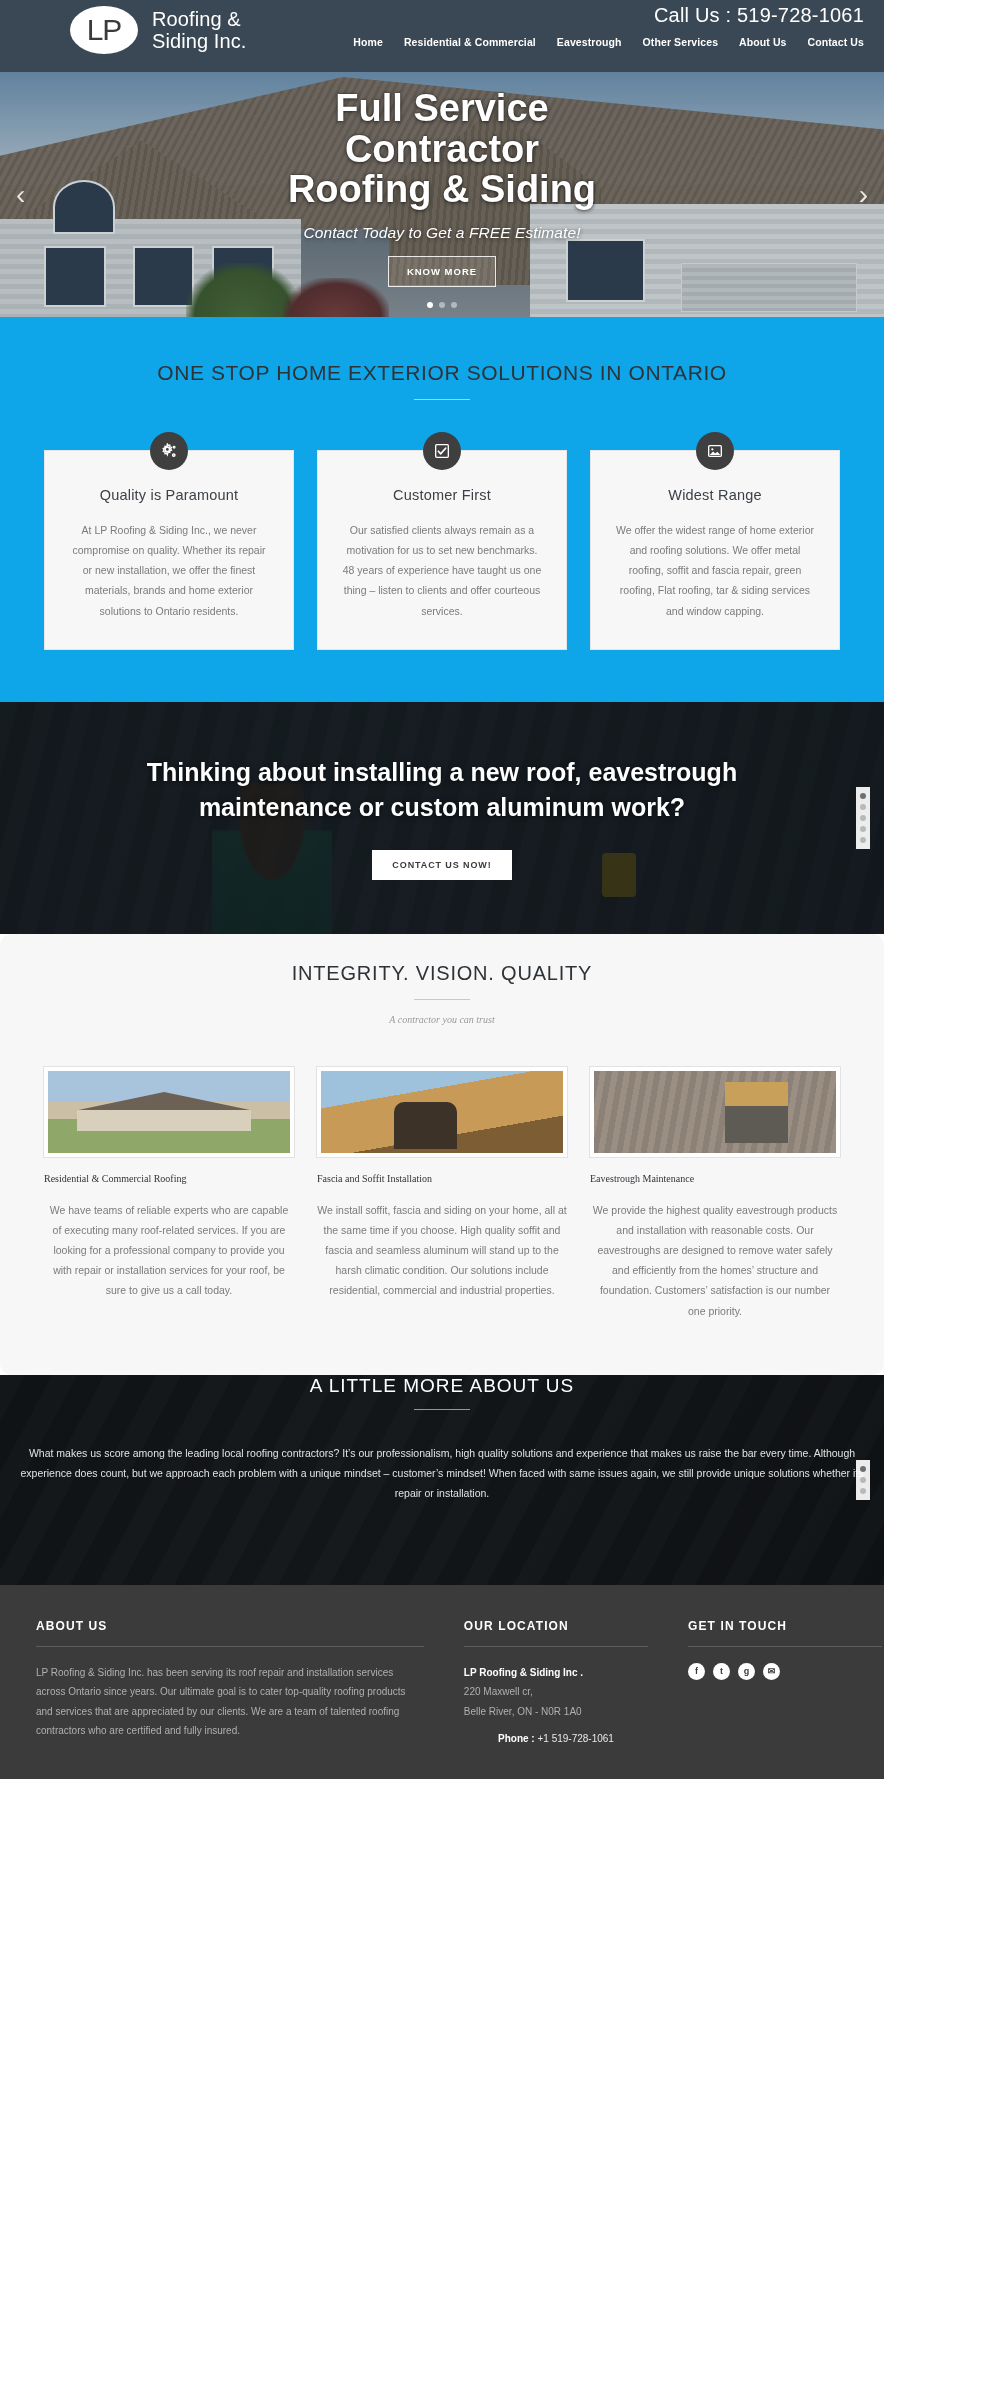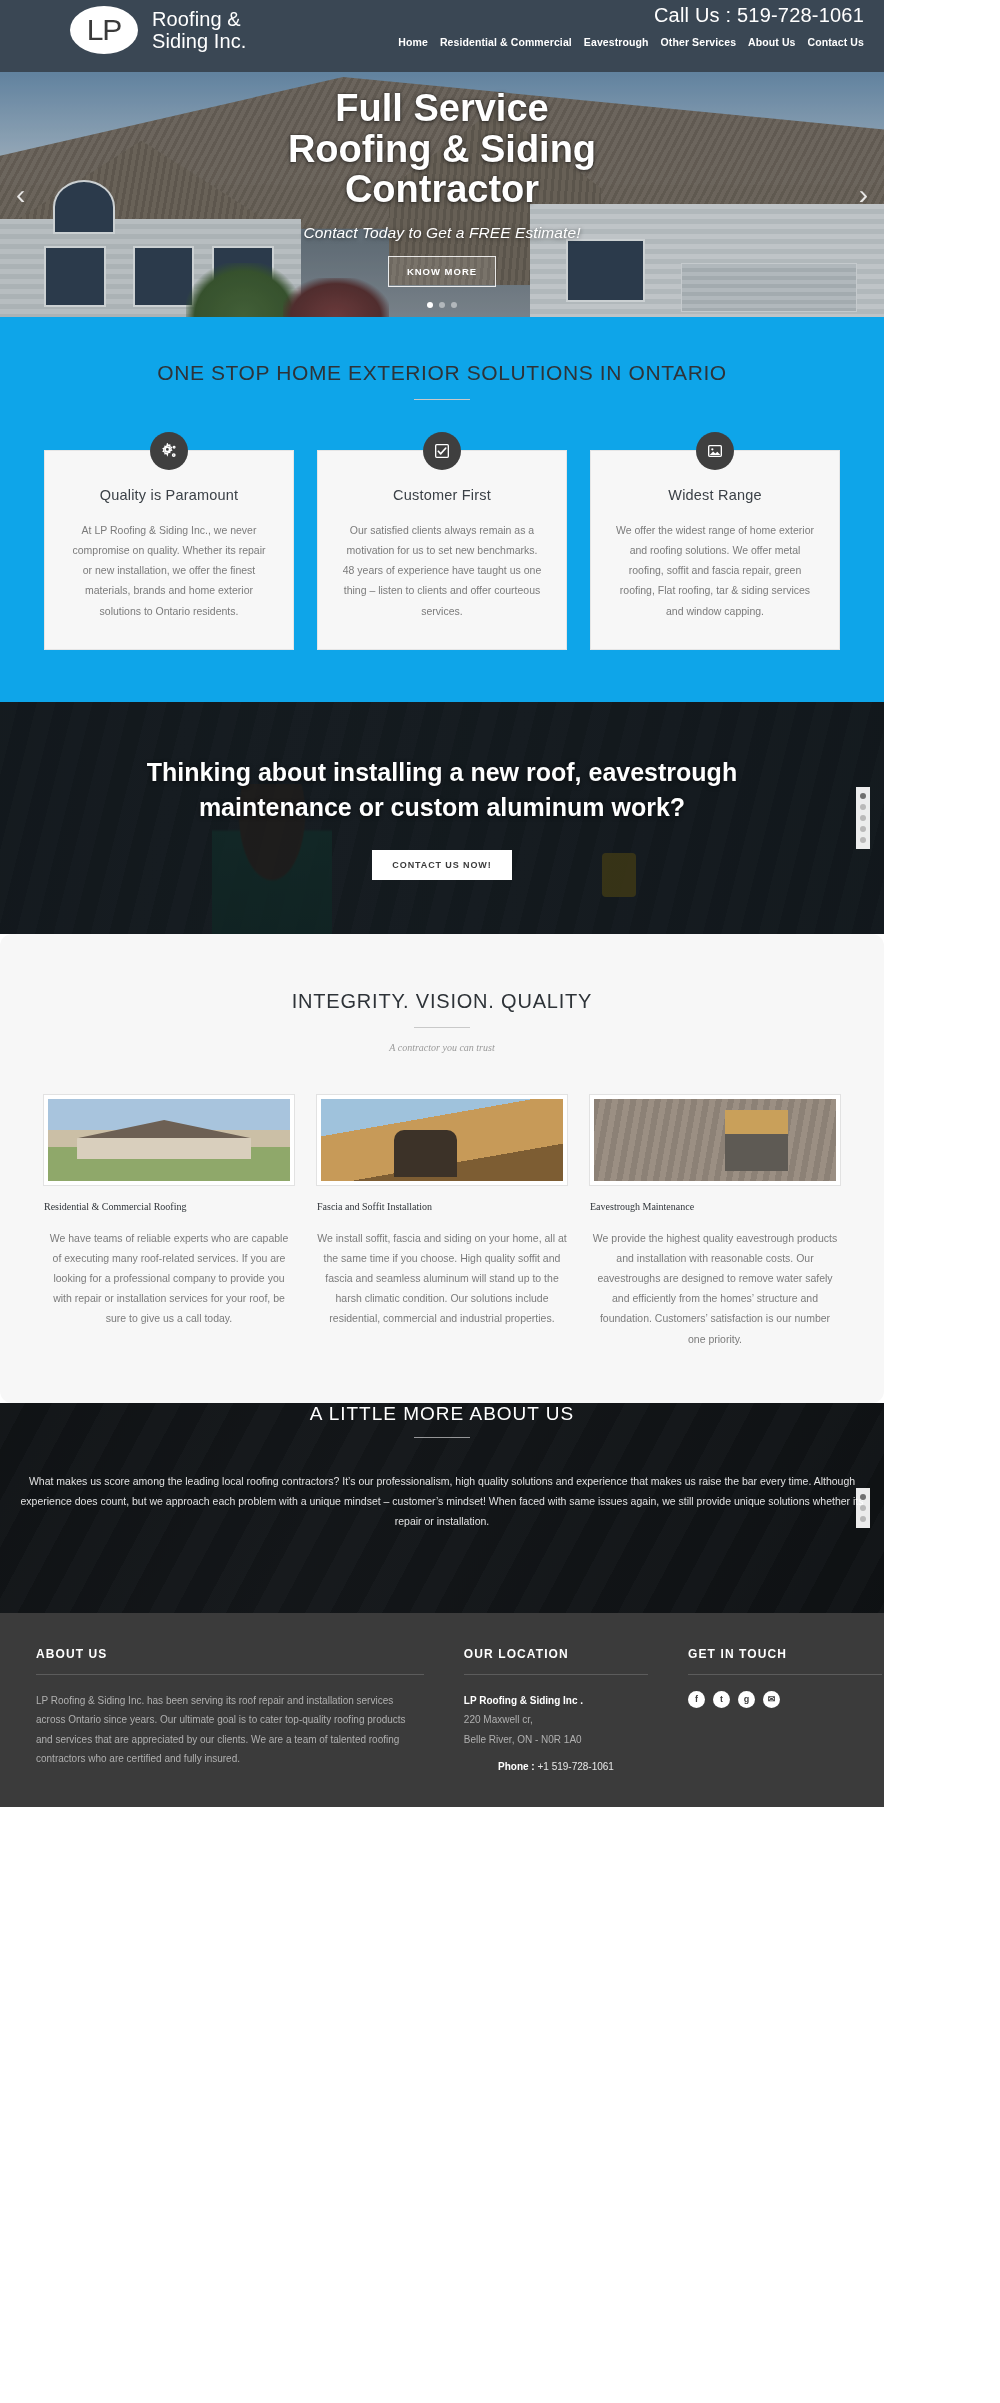--- a/index.html
+++ b/index.html
@@ -24,21 +24,21 @@
     font-size: 30px; letter-spacing: -1px; color: #3a3a3a; font-weight: 400;
   }
   .brand-name {
     margin-left: 14px; color: #fff; font-size: 20px; line-height: 1.12;
     font-weight: 400; letter-spacing: .1px;
   }
   .header-right {
     position: absolute; right: 20px; top: 4px; text-align: right;
   }
   .callus { color: #fff; font-size: 20px; letter-spacing: .2px; }
-  .nav { margin-top: 9px; display: flex; gap: 12px; justify-content: flex-end; }
+  .nav { margin-top: 9px; display: flex; gap: 21px; justify-content: flex-end; }
   .nav a {
     color: #fff; font-size: 10.5px; font-weight: bold; text-decoration: none;
     letter-spacing: .1px; white-space: nowrap;
   }
 
   
   .hero {
     height: 245px; position: relative; overflow: hidden;
     background: linear-gradient(180deg,#8ba6bf 0%, #a5b9c9 22%, #7e8d98 45%, #6e7a84 70%, #8a939b 100%);
   }
@@ -161,21 +161,21 @@
   .cta-btn {
     margin-top:26px; background:#fff; color:#3a3a3a; font-size:9px; font-weight:bold;
     letter-spacing:.9px; padding:10px 20px; border:none;
   }
   .vdots { position:absolute; right:14px; top:50%; transform:translateY(-50%); z-index:4;
     background:rgba(255,255,255,.92); padding:6px 4px; display:flex; flex-direction:column; gap:5px; }
   .vdot { width:6px; height:6px; border-radius:50%; background:#b9b9b9; }
   .vdot.on { background:#6f6f6f; }
 
   
-  .services { background:#f7f7f7; padding: 56px 0 54px; border-radius: 12px; }
+  .services { background:#f7f7f7; padding: 28px 0 54px; border-radius: 12px; }
   .sec-title-2 { text-align:center; font-size:20px; color:#2e3338; font-weight:400; letter-spacing:.8px; }
   .sec-sub { text-align:center; font-family:"Liberation Serif", serif; font-style:italic;
              font-size:10px; color:#9a9a9a; margin-top:14px; }
   .svc-row { display:flex; justify-content:center; gap:23px; margin-top: 42px; }
   .svc { width: 250px; }
   .svc-img { width:250px; height:90px; border:4px solid #fff; box-shadow:0 0 0 1px #e2e2e2; }
   .img-house {
     background:
       linear-gradient(180deg,#a8c4dd 0 38%, #cbbfa6 38% 58%, #8fa86a 58% 100%);
     position:relative;
@@ -291,22 +291,22 @@
       <div class="garage"></div>
       <div class="shrub"></div>
         <div class="shrub2"></div>
     </div>
     <div class="hero-shade"></div>
     <div class="arrow left">‹</div>
     <div class="arrow right">›</div>
     <div class="hero-inner">
       <div class="hero-title">
         <div>Full Service</div>
+        <div>Contractor</div>
         <div>Roofing &amp; Siding</div>
-        <div>Contractor</div>
       </div>
       <div class="hero-sub">Contact Today to Get a FREE Estimate!</div>
       <button class="hero-btn">KNOW MORE</button>
     </div>
     <div class="dots">
       <span class="dot on"></span>
       <span class="dot"></span>
       <span class="dot"></span>
     </div>
   </div>

